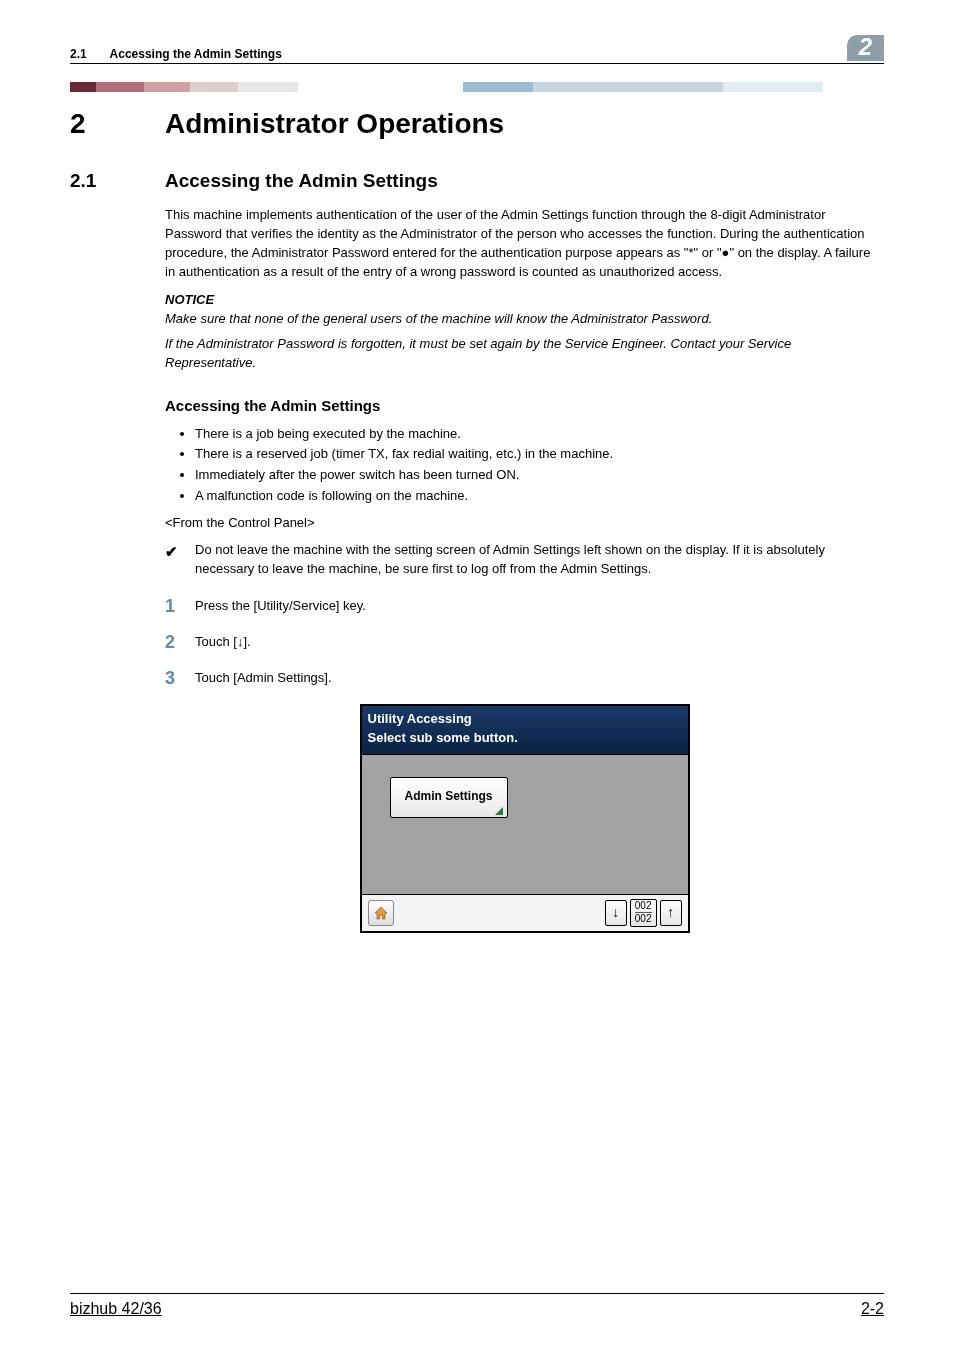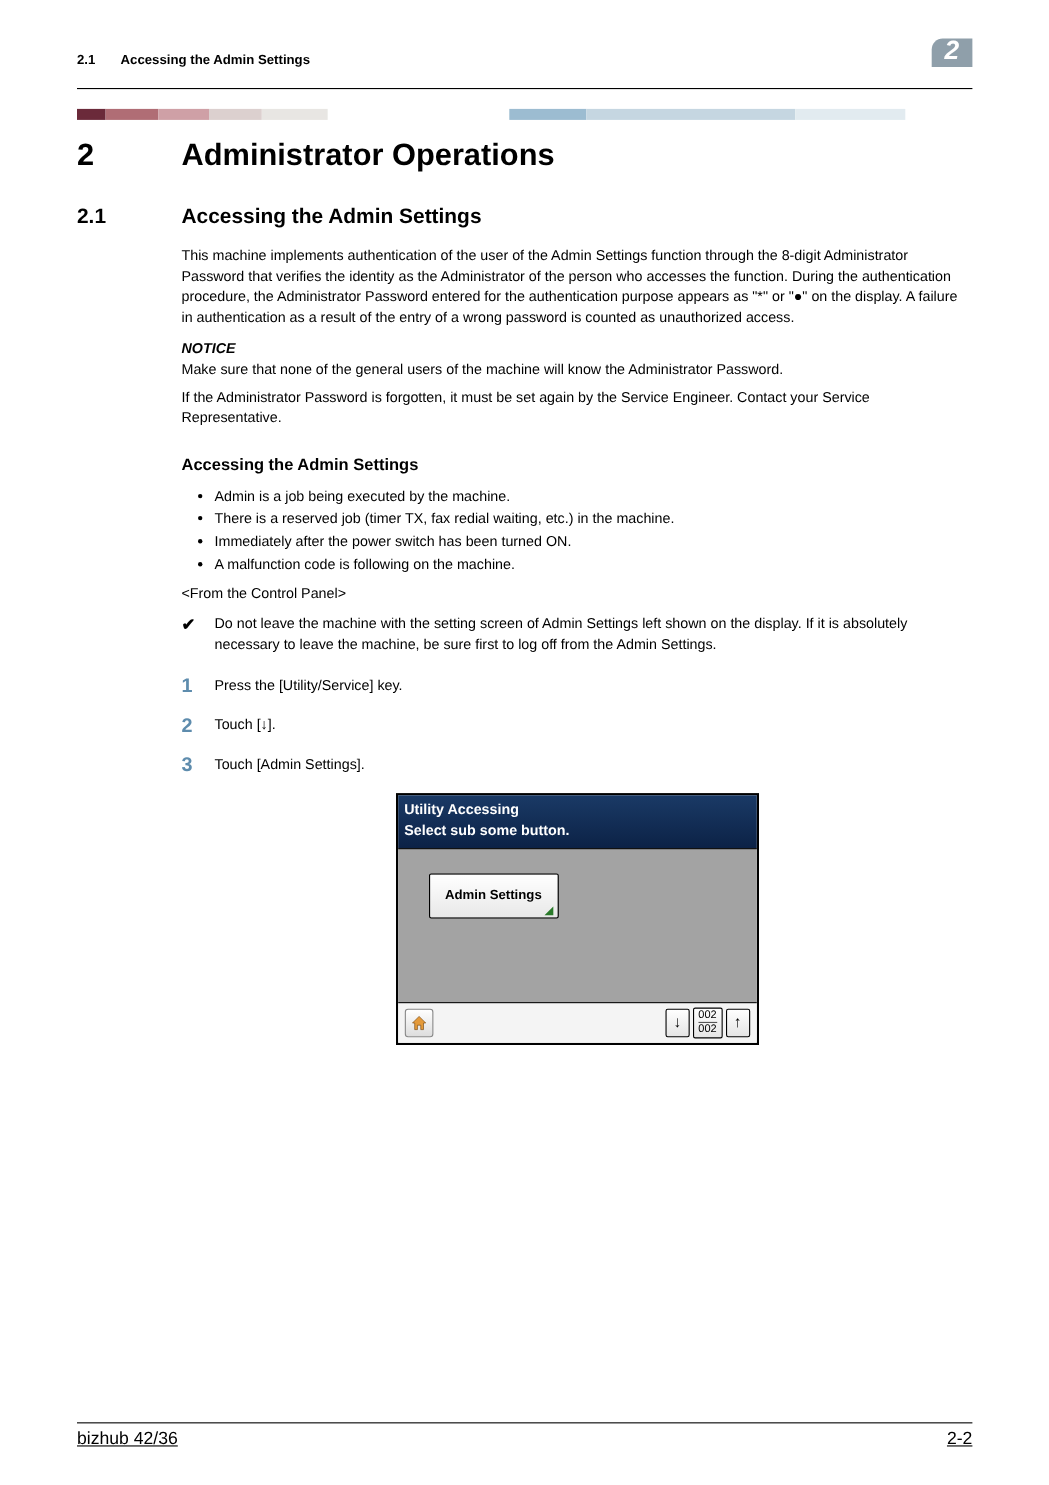--- a/index.html
+++ b/index.html
@@ -14,21 +14,21 @@
   .page {
     padding: 35px 70px 40px 70px;
     min-height: 1350px;
     position: relative;
   }
   .running-head {
     display: flex;
     align-items: flex-end;
     justify-content: space-between;
     border-bottom: 1px solid #000;
-    padding-bottom: 19px;
+    padding-bottom: 2px;
   }
   .running-head .left {
     font-size: 12px;
     font-weight: bold;
   }
   .running-head .left .hnum { margin-right: 20px; }
   .chapter-tab {
     background: #8f9faa;
     color: #fff;
     font-style: italic;
@@ -67,21 +67,21 @@
     margin: 0 0 14px 0;
     font-size: 19px;
     font-weight: bold;
     display: flex;
   }
   h2.section .num { width: 95px; }
 
   .body { margin-left: 95px; font-size: 13px; line-height: 1.45; }
   .para { margin: 0 0 6px 0; }
   .notice-title { font-weight: bold; font-style: italic; margin-top: 10px; }
-  .italic { }
+  .italic { font-style: italic; }
   h3.sub {
     font-size: 15px;
     font-weight: bold;
     margin: 22px 0 8px 0;
   }
   ul.bullets { margin: 6px 0 8px 0; padding-left: 30px; }
   ul.bullets li { margin: 2px 0; }
   .angle { margin: 8px 0; }
   .check-row { display:flex; margin: 6px 0 18px 0; }
   .check-mark { width: 30px; font-size: 15px; font-weight: bold; }
@@ -219,21 +219,21 @@
 <div class="body">
   <p class="para">This machine implements authentication of the user of the Admin Settings function through the 8-digit Administrator Password that verifies the identity as the Administrator of the person who accesses the function. During the authentication procedure, the Administrator Password entered for the authentication purpose appears as "*" or "●" on the display. A failure in authentication as a result of the entry of a wrong password is counted as unauthorized access.</p>
 
   <div class="notice-title">NOTICE</div>
   <p class="para italic">Make sure that none of the general users of the machine will know the Administrator Password.</p>
   <p class="para italic">If the Administrator Password is forgotten, it must be set again by the Service Engineer. Contact your Service Representative.</p>
 
   <h3 class="sub">Accessing the Admin Settings</h3>
 
   <ul class="bullets">
-    <li>Admin is a job being executed by the machine.</li>
+    <li>There is a job being executed by the machine.</li>
     <li>There is a reserved job (timer TX, fax redial waiting, etc.) in the machine.</li>
     <li>Immediately after the power switch has been turned ON.</li>
     <li>A malfunction code is following on the machine.</li>
   </ul>
 
   <div class="angle">&lt;From the Control Panel&gt;</div>
 
   <div class="check-row">
     <div class="check-mark">✔</div>
     <div class="check-text">Do not leave the machine with the setting screen of Admin Settings left shown on the display. If it is absolutely necessary to leave the machine, be sure first to log off from the Admin Settings.</div>

